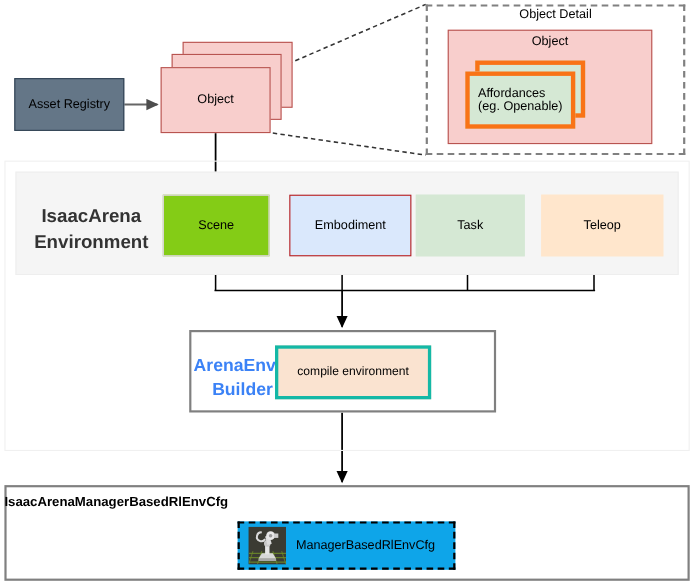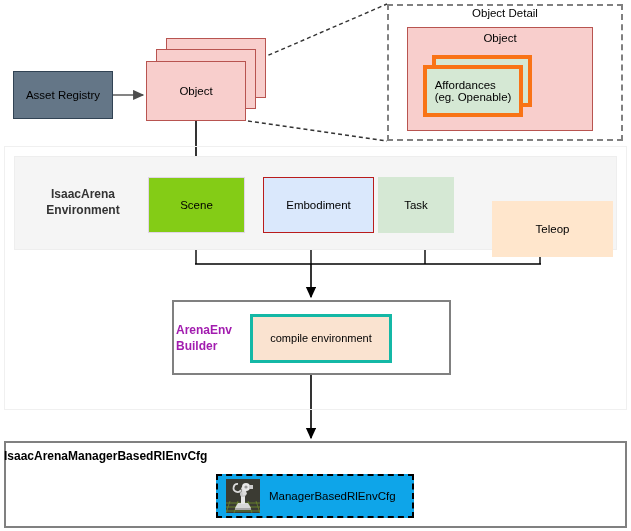--- a/index.html
+++ b/index.html
@@ -110,55 +110,55 @@
   #env-band {
     left: 14px; top: 156px; width: 603px; height: 94px;
     background: #f5f5f5;
     border: 1px solid #eeeeee;
     display: block;
   }
   #env-band-label {
     position: absolute;
     left: 24px; top: 186px; width: 118px;
     text-align: center;
-    font-size: 12px;
+    font-size: 17px;
     font-weight: bold;
     color: #333333;
     line-height: 1.35;
   }
   .env-box {
     position: absolute;
     box-sizing: border-box;
     height: 56px;
     top: 177px;
     display: flex;
     align-items: center;
     justify-content: center;
     font-size: 11.5px;
     color: #000;
   }
   #env-box-scene      { left: 148px; width: 97px; background: #84cc16; border: 1px solid #e1d5e7; }
   #env-box-embodiment { left: 263px; width: 111px; background: #dae8fc; border: 1px solid #b91c1c; }
-  #env-box-task       { left: 378px; width: 76px; background: #d5e8d4; border: 1px solid #d5e8d4; justify-content: center; }
-  #env-box-teleop     { left: 492px; width: 121px; background: #ffe6cc; border: 1px solid #ffe6cc; margin-top: 24px; }
+  #env-box-task       { left: 378px; width: 99px; background: #d5e8d4; border: 1px solid #d5e8d4; justify-content: center; }
+  #env-box-teleop     { left: 492px; width: 111px; background: #ffe6cc; border: 1px solid #ffe6cc; }
 
   
   #builder-box {
     left: 172px; top: 300px; width: 279px; height: 75px;
     background: #ffffff;
     border: 2px solid #808080;
     display: block;
   }
   #builder-label {
     position: absolute;
     left: 176px; top: 322px; width: 72px;
-    text-align: left;
-    font-size: 12px;
+    text-align: right;
+    font-size: 16px;
     font-weight: bold;
-    color: #a21caf;
+    color: #3b82f6;
     line-height: 1.35;
   }
   #builder-compile {
     left: 250px; top: 314px; width: 142px; height: 49px;
     background: #fae3d0;
     border: 3px solid #14b8a6;
     font-size: 11px;
     color: #000;
   }
 

